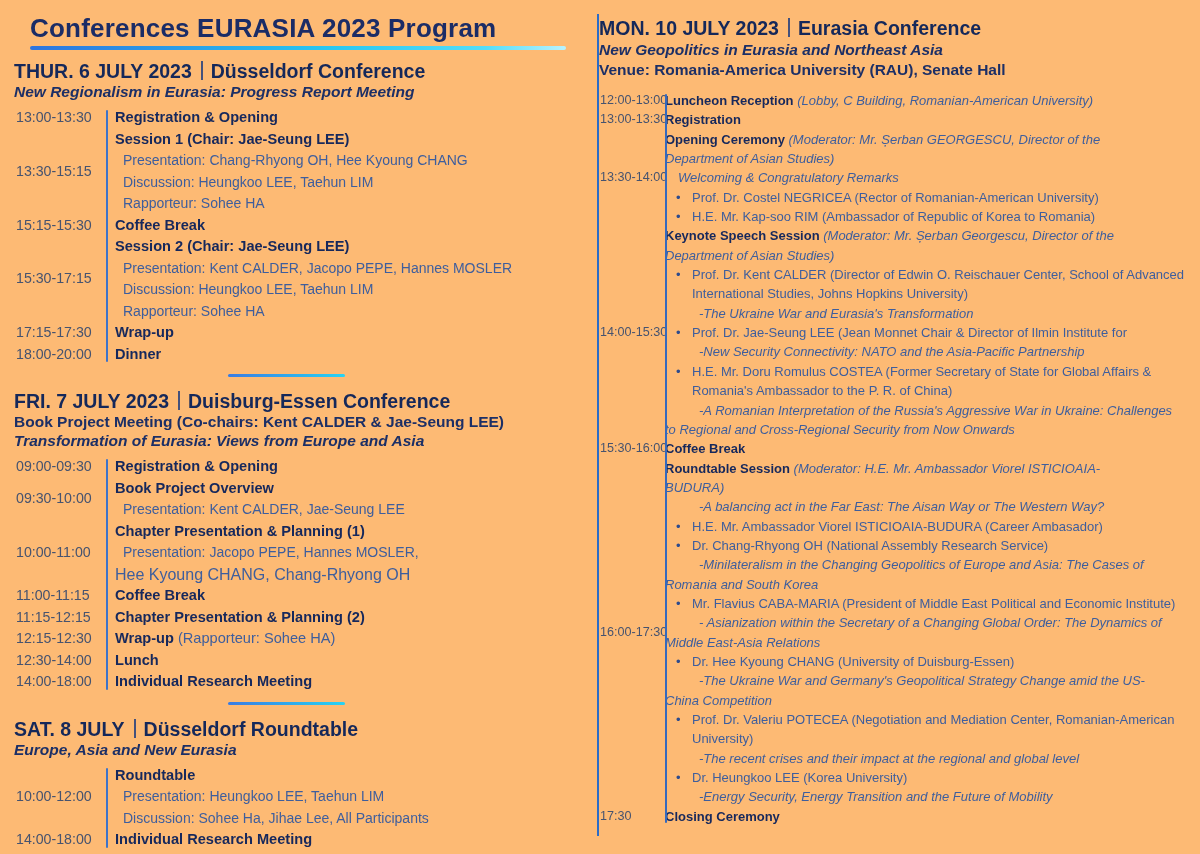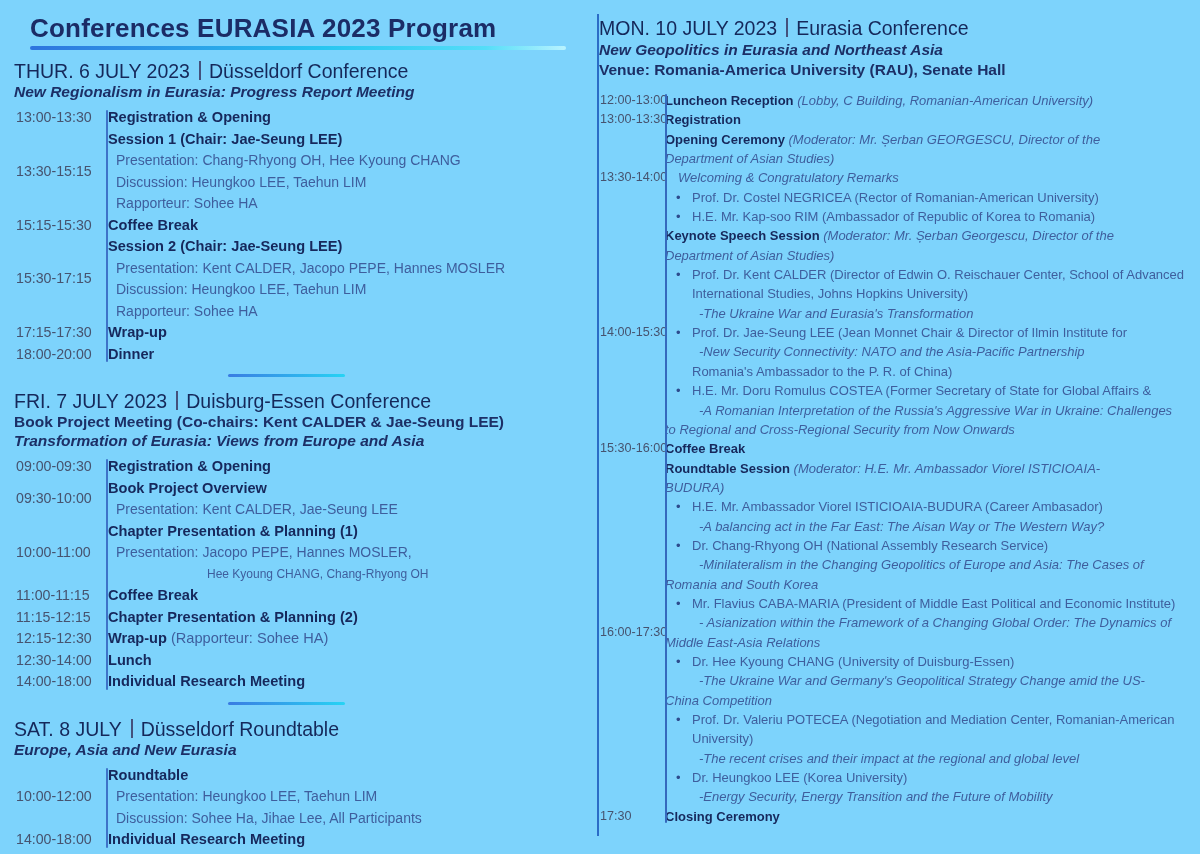--- a/index.html
+++ b/index.html
@@ -5,38 +5,38 @@
   :root{
     --navy:#16285c;
     --navy-title:#1b2c66;
     --blue:#3e5e9d;
     --time:#46536f;
     --line:#3e73c8;
   }
   *{margin:0;padding:0;box-sizing:border-box}
   html,body{width:1200px;height:854px;overflow:hidden;background:#fff;
     font-family:"Liberation Sans", sans-serif;}
-  .page{position:relative;width:1200px;height:854px;background:#7dd3fc}
+  .page{position:relative;width:1200px;height:854px;background:#fdba74}
 
   
   .col-left{position:absolute;left:14px;top:0;width:578px;padding-top:13px}
   .col-right{position:absolute;left:599px;top:0;width:601px;padding-top:17px}
   .col-div{position:absolute;left:597px;top:14px;width:2px;height:822px;background:#2b6cc7}
 
   
   .main-title{font-size:26px;line-height:30px;font-weight:700;color:var(--navy-title);
     margin-left:16px;letter-spacing:.2px}
   .title-underline{height:4px;width:536px;margin:3px 0 0 16px;border-radius:3px;
     background:linear-gradient(90deg,#2e74de 0%,#28c6f0 55%,#55ddf8 85%,#b9f3ff 100%)}
 
   
   .sec{margin-top:10px}
   .col-right .sec{margin-top:0}
   .sec-head{display:flex;align-items:flex-start;font-size:19.5px;line-height:22px;
-    font-weight:400;color:#15285a;white-space:nowrap}
+    font-weight:700;color:#15285a;white-space:nowrap}
   .col-right .sec-head{line-height:23px}
   .hsep{width:2px;height:19px;background:#44517c;margin:1px 8px 0 9px;flex:none}
   .sec-sub{font-size:15.5px;line-height:19px;font-weight:700;color:#1c2f66;white-space:nowrap}
   .col-right .sec-sub{line-height:19.5px}
   .sec-sub.is-italic{font-style:italic}
 
   
   .sec-div{height:3px;width:117px;margin:9px 0 13px 214px;border-radius:2px;
     background:linear-gradient(90deg,#3a7ce2,#27d3f4)}
 
@@ -46,27 +46,27 @@
     background:var(--line);border-radius:1px}
   .sched-left{font-size:14.6px;line-height:21.5px}
   .sched-left::before{left:92px}
   .sched-right{font-size:13px;line-height:19.35px;margin-top:12px}
   .sched-right::before{left:66px;background:#3569bd}
   .row{display:flex;align-items:center}
   .time{flex:none;color:var(--time);white-space:nowrap}
   .sched-left .time{width:92px;font-size:14.2px;padding-left:2px}
   .sched-right .time{width:66px;font-size:12.6px;padding-left:1px}
   .cells{flex:1;min-width:0}
-  .sched-left .cells{padding-left:2px}
+  .sched-left .cells{padding-left:9px}
   .sched-right .cells{}
 
   
   .ln{white-space:nowrap}
   .t-detail{margin-left:8px;font-size:14px}
-  .t-detail-cont{margin-left:99px;font-size:12px}
+  .t-detail-cont{font-size:16px}
   .t-remarks{margin-left:13px}
   .t-speaker{position:relative;padding-left:27px}
   .t-speaker::before{content:"\2022";position:absolute;left:11px;top:0;color:#2d4b8d}
   .t-speaker-cont{margin-left:27px}
   .t-talk{margin-left:34px}
   .t-talk-cont{margin-left:0}
 
   
   .s-bold{font-weight:700;color:var(--navy)}
   .s-regular{color:var(--blue)}
@@ -259,44 +259,44 @@
             <div class="row">
               <div class="time">14:00-15:30</div>
               <div class="cells">
                 <div class="ln t-event"><span class="s-bold">Keynote Speech Session </span><span class="s-italic">(Moderator: Mr. Șerban Georgescu, Director of the</span></div>
                 <div class="ln t-talk-cont"><span class="s-italic">Department of Asian Studies)</span></div>
                 <div class="ln t-speaker"><span class="s-regular">Prof. Dr. Kent CALDER (Director of Edwin O. Reischauer Center, School of Advanced</span></div>
                 <div class="ln t-speaker-cont"><span class="s-regular">International Studies, Johns Hopkins University)</span></div>
                 <div class="ln t-talk"><span class="s-italic">-The Ukraine War and Eurasia's Transformation</span></div>
                 <div class="ln t-speaker"><span class="s-regular">Prof. Dr. Jae-Seung LEE (Jean Monnet Chair &amp; Director of Ilmin Institute for</span></div>
                 <div class="ln t-talk"><span class="s-italic">-New Security Connectivity: NATO and the Asia-Pacific Partnership</span></div>
+                <div class="ln t-speaker"><span class="s-regular">H.E. Mr. Doru Romulus COSTEA (Former Secretary of State for Global Affairs  &amp;</span></div>
                 <div class="ln t-speaker-cont"><span class="s-regular">Romania's Ambassador to the P. R. of China)</span></div>
-                <div class="ln t-speaker"><span class="s-regular">H.E. Mr. Doru Romulus COSTEA (Former Secretary of State for Global Affairs  &amp;</span></div>
                 <div class="ln t-talk"><span class="s-italic">-A Romanian Interpretation of the Russia's Aggressive War in Ukraine: Challenges</span></div>
                 <div class="ln t-talk-cont"><span class="s-italic">to Regional and Cross-Regional Security from Now Onwards</span></div>
               </div>
             </div>
             <div class="row">
               <div class="time">15:30-16:00</div>
               <div class="cells">
                 <div class="ln t-event"><span class="s-bold">Coffee Break</span></div>
               </div>
             </div>
             <div class="row">
               <div class="time">16:00-17:30</div>
               <div class="cells">
                 <div class="ln t-event"><span class="s-bold">Roundtable Session </span><span class="s-italic">(Moderator: H.E. Mr. Ambassador Viorel ISTICIOAIA-</span></div>
                 <div class="ln t-talk-cont"><span class="s-italic">BUDURA)</span></div>
+                <div class="ln t-talk"><span class="s-italic">-A balancing act in the Far East: The Aisan Way or The Western Way?</span></div>
                 <div class="ln t-speaker"><span class="s-regular">H.E. Mr. Ambassador Viorel ISTICIOAIA-BUDURA (Career Ambasador)</span></div>
-                <div class="ln t-talk"><span class="s-italic">-A balancing act in the Far East: The Aisan Way or The Western Way?</span></div>
                 <div class="ln t-speaker"><span class="s-regular">Dr. Chang-Rhyong OH (National Assembly Research Service)</span></div>
                 <div class="ln t-talk"><span class="s-italic">-Minilateralism in the Changing Geopolitics of Europe and Asia: The Cases of</span></div>
                 <div class="ln t-talk-cont"><span class="s-italic">Romania and South Korea</span></div>
                 <div class="ln t-speaker"><span class="s-regular">Mr. Flavius CABA-MARIA (President of Middle East Political and Economic Institute)</span></div>
-                <div class="ln t-talk"><span class="s-italic">- Asianization within the Framework of a Changing Global Order: The Dynamics of</span></div>
+                <div class="ln t-talk"><span class="s-italic">- Asianization within the Secretary of a Changing Global Order: The Dynamics of</span></div>
                 <div class="ln t-talk-cont"><span class="s-italic">Middle East-Asia Relations</span></div>
                 <div class="ln t-speaker"><span class="s-regular">Dr. Hee Kyoung CHANG (University of Duisburg-Essen)</span></div>
                 <div class="ln t-talk"><span class="s-italic">-The Ukraine War and Germany's Geopolitical Strategy Change amid the US-</span></div>
                 <div class="ln t-talk-cont"><span class="s-italic">China Competition</span></div>
                 <div class="ln t-speaker"><span class="s-regular">Prof. Dr. Valeriu POTECEA (Negotiation and Mediation Center, Romanian-American</span></div>
                 <div class="ln t-speaker-cont"><span class="s-regular">University)</span></div>
                 <div class="ln t-talk"><span class="s-italic">-The recent crises and their impact at the regional and global level</span></div>
                 <div class="ln t-speaker"><span class="s-regular">Dr. Heungkoo LEE (Korea University)</span></div>
                 <div class="ln t-talk"><span class="s-italic">-Energy Security, Energy Transition and the Future of Mobility</span></div>
               </div>

